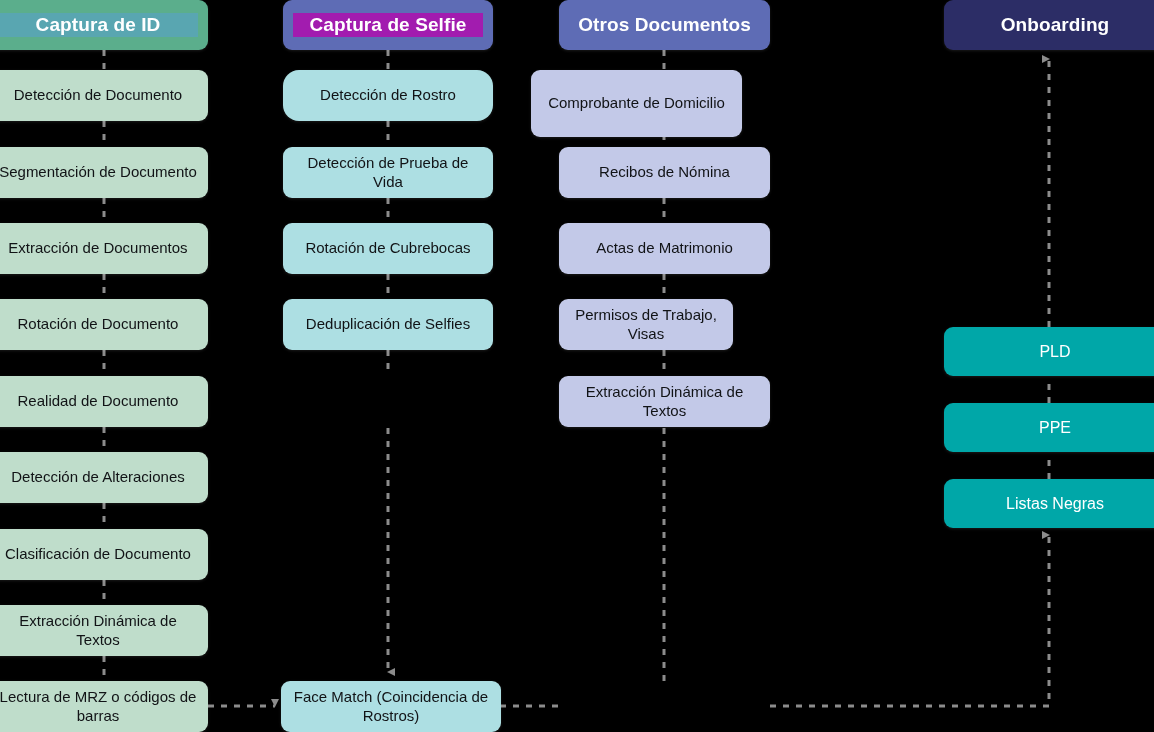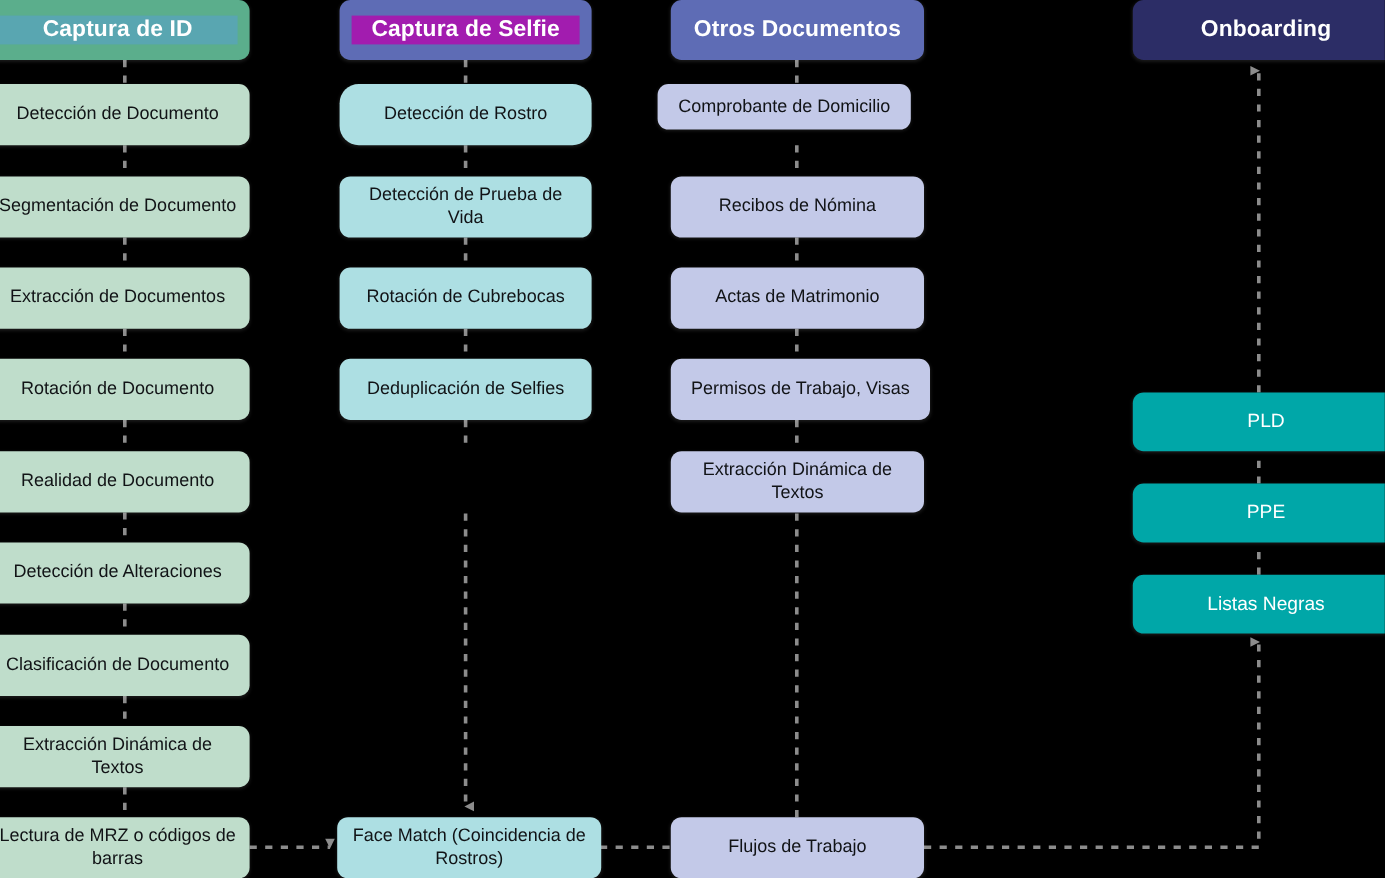--- a/index.html
+++ b/index.html
@@ -157,37 +157,34 @@
     <span class="lbl">Deduplicación de Selfies</span>
   </div>
   <div class="node item c2-item" style="left:281px;top:681px;width:220px;height:51px;">
     <span class="lbl">Face Match (Coincidencia de Rostros)</span>
   </div>
 
   <div class="node header c3-header" style="left:559px;top:0px;width:211px;height:50px;">
     <span class="lbl">Otros Documentos</span>
   </div>
 
-  <div class="node item c3-item" style="left:548px;top:70px;width:211px;height:38px;">
+  <div class="node item c3-item" style="left:531px;top:70px;width:211px;height:67px;">
     <span class="lbl">Comprobante de Domicilio</span>
   </div>
   <div class="node item c3-item" style="left:559px;top:147px;width:211px;height:51px;">
     <span class="lbl">Recibos de Nómina</span>
   </div>
   <div class="node item c3-item" style="left:559px;top:223px;width:211px;height:51px;">
     <span class="lbl">Actas de Matrimonio</span>
   </div>
-  <div class="node item c3-item" style="left:559px;top:299px;width:216px;height:51px;text-align:center;">
+  <div class="node item c3-item" style="left:559px;top:299px;width:174px;height:51px;text-align:center;">
     <span class="lbl">Permisos de Trabajo, Visas</span>
   </div>
   <div class="node item c3-item" style="left:559px;top:376px;width:211px;height:51px;">
     <span class="lbl">Extracción Dinámica de Textos</span>
-  </div>
-  <div class="node item c3-item" style="left:559px;top:681px;width:211px;height:51px;">
-    <span class="lbl">Flujos de Trabajo</span>
   </div>
 
   <div class="node header c4-header" style="left:944px;top:0px;width:222px;height:50px;">
     <span class="lbl">Onboarding</span>
   </div>
 
   <div class="node chip c4-item" style="left:944px;top:327px;width:222px;height:49px;">
     <span class="lbl">PLD</span>
   </div>
   <div class="node chip c4-item" style="left:944px;top:403px;width:222px;height:49px;">

